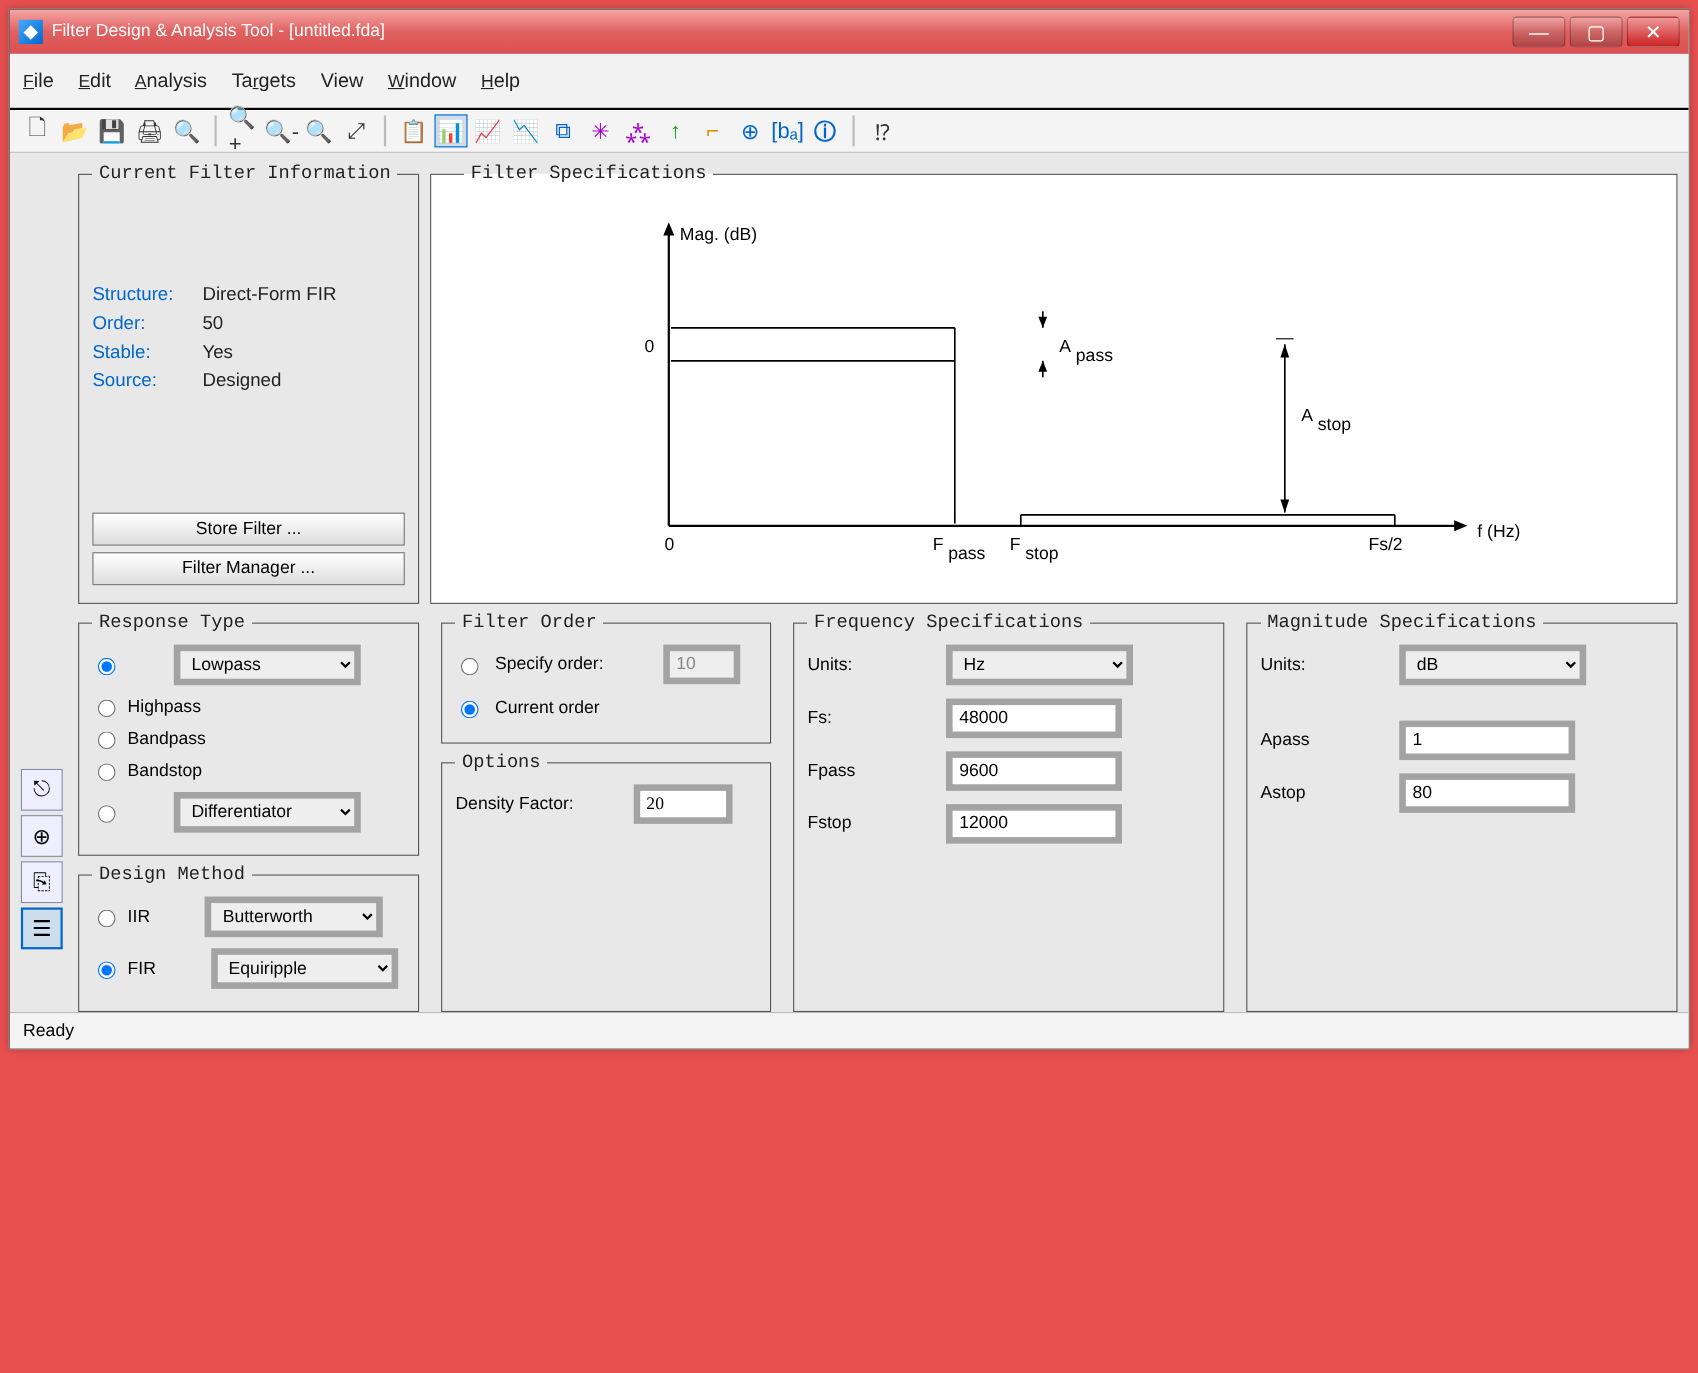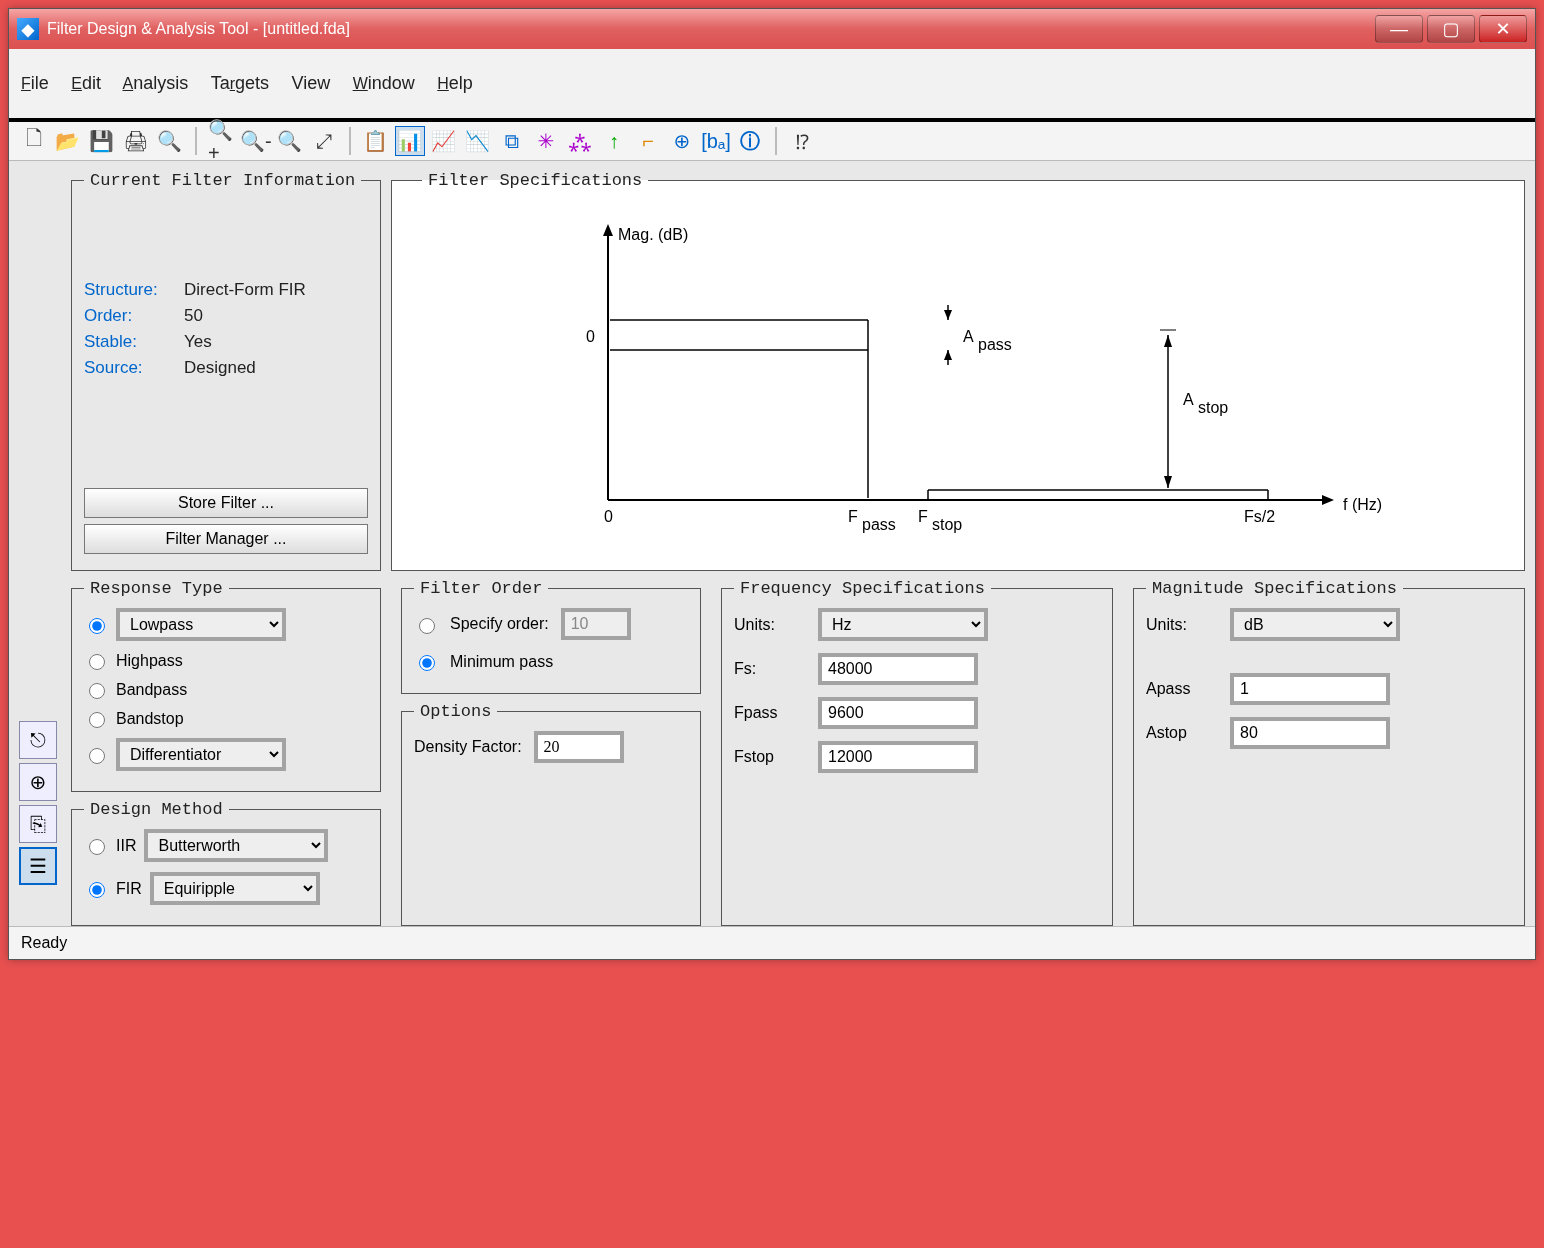--- a/index.html
+++ b/index.html
@@ -13,21 +13,21 @@
     height: 40px; display:flex; align-items:center; padding:0 8px;
     color:#fff; font-size:18px;
   }
   .titlebar .icon { width:22px; height:22px; background:linear-gradient(135deg,#4af,#06c); margin-right:8px;
     display:inline-flex; align-items:center; justify-content:center; color:#fff; font-weight:bold;}
   .titlebar .spacer { flex:1; }
   .winbtn { width:48px; height:28px; margin-left:4px; border:1px solid rgba(0,0,0,0.3);
     display:inline-flex; align-items:center; justify-content:center; border-radius:4px;
     background:linear-gradient(#fff3,#0003); color:#fff; font-size:18px;}
   .winbtn.close { background:linear-gradient(#e99,#c22); }
-  .menubar { background:#f2f2f2; padding:24px 12px; border-bottom:4px solid #000000; }
+  .menubar { background:#f2f2f2; padding:14px 12px; border-bottom:2px solid #000000; }
   .menubar span { margin-right:18px; font-size:18px; color:#222; }
   .menubar span u { text-decoration:underline; }
   .toolbar { background:#f4f4f4; padding:4px 10px; border-bottom:1px solid #bbb; display:flex; align-items:center; gap:4px;}
   .tbtn { width:30px; height:30px; border:1px solid transparent; display:inline-flex;
     align-items:center; justify-content:center; font-size:20px; color:#333; }
   .tsep { width:2px; height:28px; background:#bbb; margin:0 6px;}
   .content { background:#e8e8e8; padding:10px 10px 0 10px; display:flex; gap:8px;}
   .left-tabs { width:44px; display:flex; flex-direction:column; gap:4px; padding-top:550px;}
   .left-tabs .ltab { width:38px; height:38px; border:1px solid #88a; background:#eef; display:flex;
     align-items:center; justify-content:center; font-size:20px;}
@@ -42,21 +42,21 @@
   .info-grid .lab { width:100px; color:#06c; font-size:17px;}
   .info-grid .val { font-size:17px; color:#222;}
   .info-buttons { margin-top:auto;}
   .winbutton { width:100%; height:30px; border:1px solid #777; background:linear-gradient(#fff,#ddd);
     margin-bottom:6px; font-size:16px;}
   .spec-box { flex:1; height:400px; background:#fff; padding:20px 30px; }
   .row2 { display:flex; gap:20px;}
   .panel { flex:1; }
   .radio-row { display:flex; align-items:center; margin-bottom:10px; gap:8px;}
   input[type=radio]{ width:16px; height:16px;}
-  select, input[type=text]{ border:4px solid #a3a3a3; padding:3px 6px; font-size:16px; background:#fff;}
+  select, input[type=text]{ border:6px solid #a3a3a3; padding:3px 6px; font-size:16px; background:#fff;margin-left:42px;}
   select { background:#eee;}
   .freq-row, .mag-row { display:flex; align-items:center; margin-bottom:12px; gap:14px;}
   .freq-row label, .mag-row label {width:70px;}
   input.num { width:160px;}
   .design-btn-row { display:flex; justify-content:center; padding:8px 0 12px 0;}
   .design-btn { padding:6px 18px; border:1px solid #888; background:linear-gradient(#fff,#ddd); color:#777;}
   .statusbar { background:#f4f4f4; border-top:1px solid #bbb; padding:6px 12px; font-size:17px;}
   .order-row { display:flex; align-items:center; gap:12px; margin-bottom:12px;}
   .order-row input[type=text]{width:70px; color:#888; background:#eee;}
   .options-row{display:flex;align-items:center;gap:12px;}
@@ -218,41 +218,41 @@
             <div class="radio-row">
                 <input type="radio" style="">
               <select style="width:170px"><option>Differentiator</option></select>
               </div>
           </fieldset>
           <fieldset>
             <legend>Design Method</legend>
             <div class="radio-row">
                 <input type="radio" style="">
               <span>IIR</span>
-              <select style="width:184px"><option>Butterworth</option></select>
+              <select style="width:162px"><option>Butterworth</option></select>
               </div>
             <div class="radio-row">
                 <input type="radio" checked="" style="">
               <span>FIR</span>
               <select style="width:170px"><option>Equiripple</option></select>
               </div>
           </fieldset>
         </div>
 
         <div style="width:300px;display:flex;flex-direction:column;gap:8px">
           <fieldset>
             <legend>Filter Order</legend>
             <div class="order-row">
                 <input type="radio" style="">
               <span>Specify order:</span>
               <input type="text" disabled="" value="10" style="">
               </div>
             <div class="order-row">
                 <input type="radio" checked="" style="">
-              <span>Minimum pass</span>
+              <span>Current order</span>
               </div>
           </fieldset>
           <fieldset style="flex:1">
             <legend>Options</legend>
             <div class="options-row">
               <span>Density Factor:</span>
               <input type="text" value="20" style="">
             </div>
           </fieldset>
         </div>

